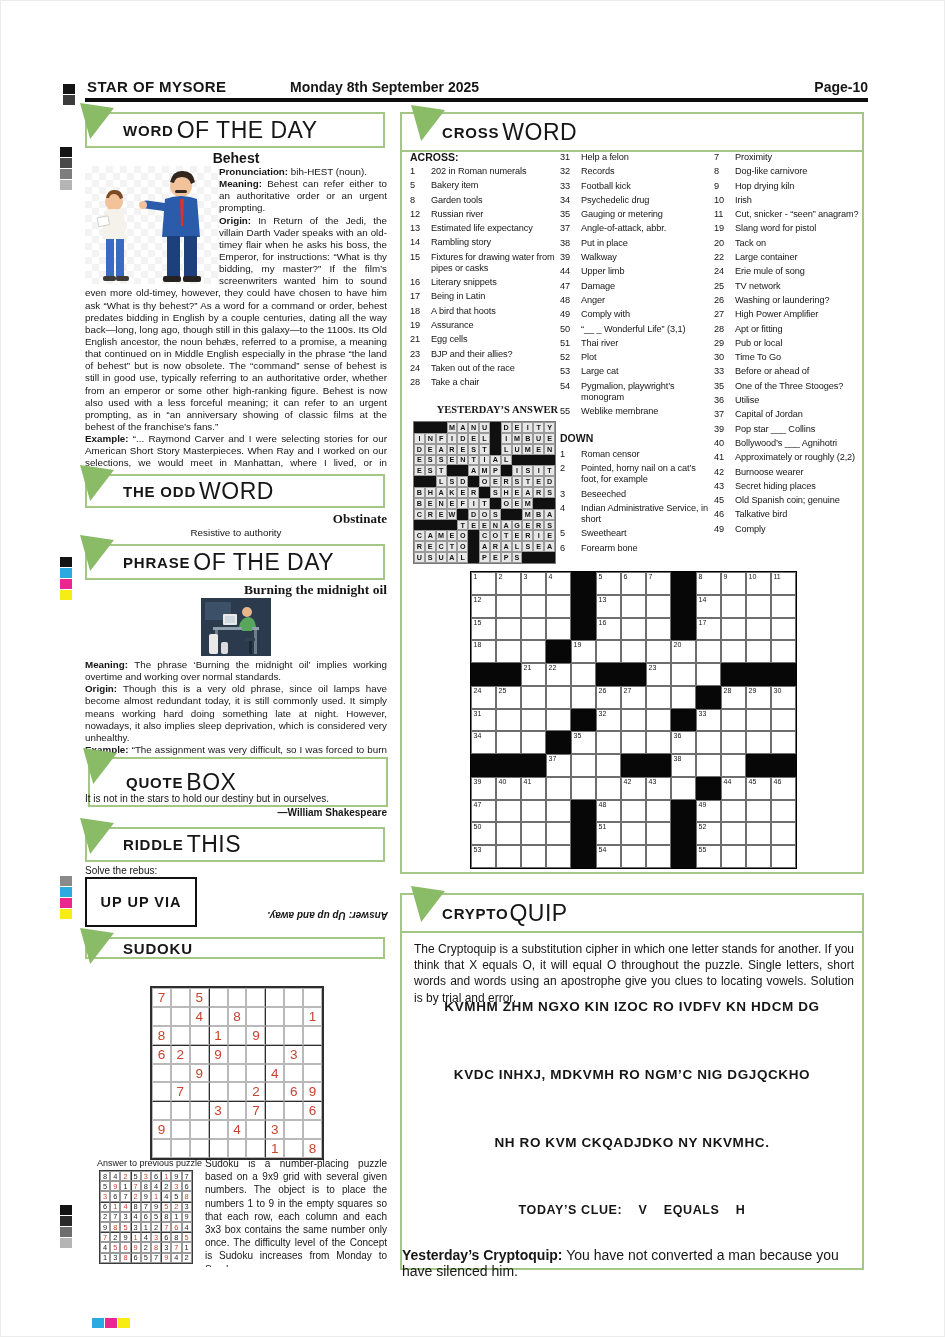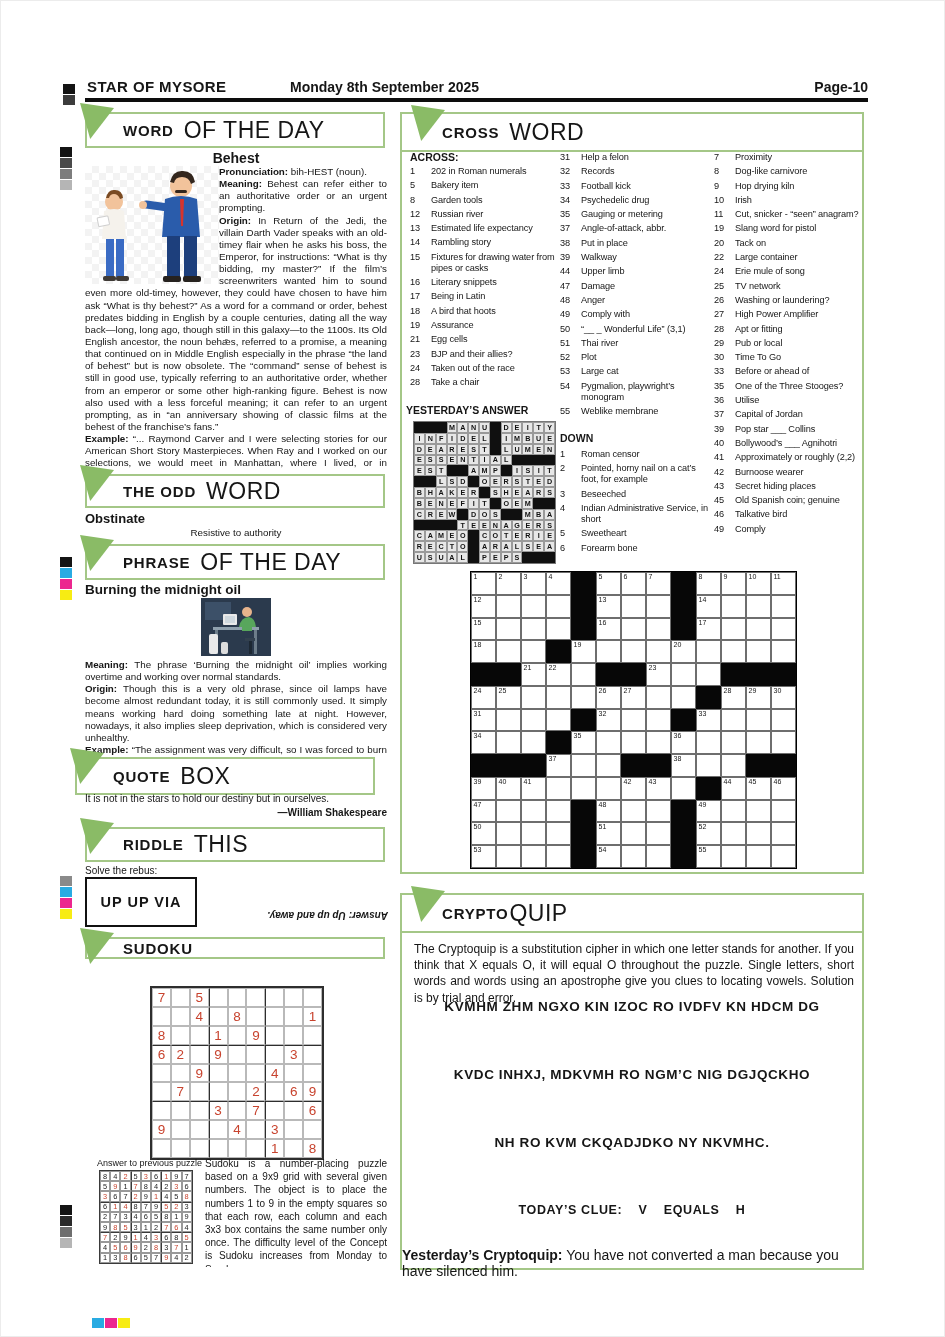--- a/index.html
+++ b/index.html
@@ -18,29 +18,29 @@
   .mast-title{position:absolute;left:87px;top:78px;font-size:15px;font-weight:bold;letter-spacing:.4px;}
   .mast-date{position:absolute;left:290px;top:79px;font-size:14px;font-weight:bold;}
   .mast-page{position:absolute;right:77px;top:79px;font-size:14px;font-weight:bold;}
   .rule{position:absolute;left:85px;top:98px;width:783px;height:3.5px;background:#0d0d0d;}
   
   .sec-header{position:absolute;background:#fff;border:2.4px solid var(--green);
       display:flex;align-items:center;padding-left:36px;box-sizing:border-box;}
   .flag{position:absolute;left:-7px;top:-11px;width:34px;height:36px;background:var(--flag);
       clip-path:polygon(0 0,100% 14%,30% 100%);}
   .hb{font-weight:bold;font-size:15px;letter-spacing:.8px;white-space:pre;}
-  .hl{font-size:23px;margin-left:10px;letter-spacing:.5px;white-space:pre;}
+  .hl{font-size:23px;margin-left:3px;letter-spacing:.5px;white-space:pre;}
   
   .bodytext{font-size:9.8px;line-height:1.24;text-align:justify;overflow:hidden;}
   .bodytext div{margin:0;}
   .wtitle{position:absolute;font-size:14px;font-weight:bold;text-align:center;}
   .behest-img{float:left;width:134px;height:118px;margin:2px 6px 2px 0;
       background-image:conic-gradient(#f3f3f3 25%,#ffffff 0 50%,#f3f3f3 0 75%,#ffffff 0);
       background-size:14px 14px;}
-  .centerb{font-weight:bold;text-align:left;}
+  .centerb{font-weight:bold;text-align:right;font-family:Liberation Serif, serif;}
   .quote-attr{text-align:right;font-weight:bold;font-size:10px;}
   .rebus-box{position:absolute;border:2.6px solid #111;display:flex;align-items:center;justify-content:center;
       font-weight:bold;font-size:14.5px;letter-spacing:1px;}
   .riddle-answer{position:absolute;transform:rotate(180deg);font-style:italic;font-weight:bold;font-size:10px;}
   
   .clue-head{font-weight:bold;font-size:10.5px;}
   .clue{display:flex;margin-bottom:3.3px;font-size:9.2px;letter-spacing:-0.1px;}
   .clue .n{width:21px;flex:none;}
   .clue .t{flex:1;line-height:11px;}
   .down-label{font-weight:bold;font-size:10.5px;margin:15px 0 5px 0;}
@@ -187,21 +187,21 @@
       <rect x="8" y="36" width="9" height="20" rx="2" fill="#e9e9e9"></rect>
       <rect x="20" y="44" width="7" height="12" rx="2" fill="#dcdcdc"></rect>
     </svg>
   </div>
   <div class="bodytext abs" id="phrase-text" style="left:85px;top:659px;width:302px;height:96px">
       <div><b>Meaning: </b><span>The phrase ‘Burning the midnight oil’ implies working overtime and working over normal standards.</span></div>
       <div><b>Origin: </b><span>Though this is a very old phrase, since oil lamps have become almost redundant today, it is still commonly used. It simply means working hard doing something late at night. However, nowadays, it also implies sleep deprivation, which is considered very unhealthy.</span></div>
       <div><b>Example: </b><span>“The assignment was very difficult, so I was forced to burn the midnight oil to get it done on time.”</span></div>
     </div>
 
-  <div class="sec-header" style="left:75px;top:757px;width:300px;height:38px">
+  <div class="sec-header" style="left:88px;top:757px;width:300px;height:50px">
     <span class="flag"></span>
     <span class="hb">QUOTE</span>
     <span class="hl">BOX</span>
   </div>
   <div class="abs" style="left:85px;top:793px;width:302px;font-size:10px">It is not in the stars to hold our destiny but in ourselves.</div>
   <div class="quote-attr abs" style="left:85px;top:807px;width:302px">—William Shakespeare</div>
 
   <div class="sec-header" style="left:85px;top:827px;width:300px;height:35px">
     <span class="flag"></span>
     <span class="hb">RIDDLE</span>

